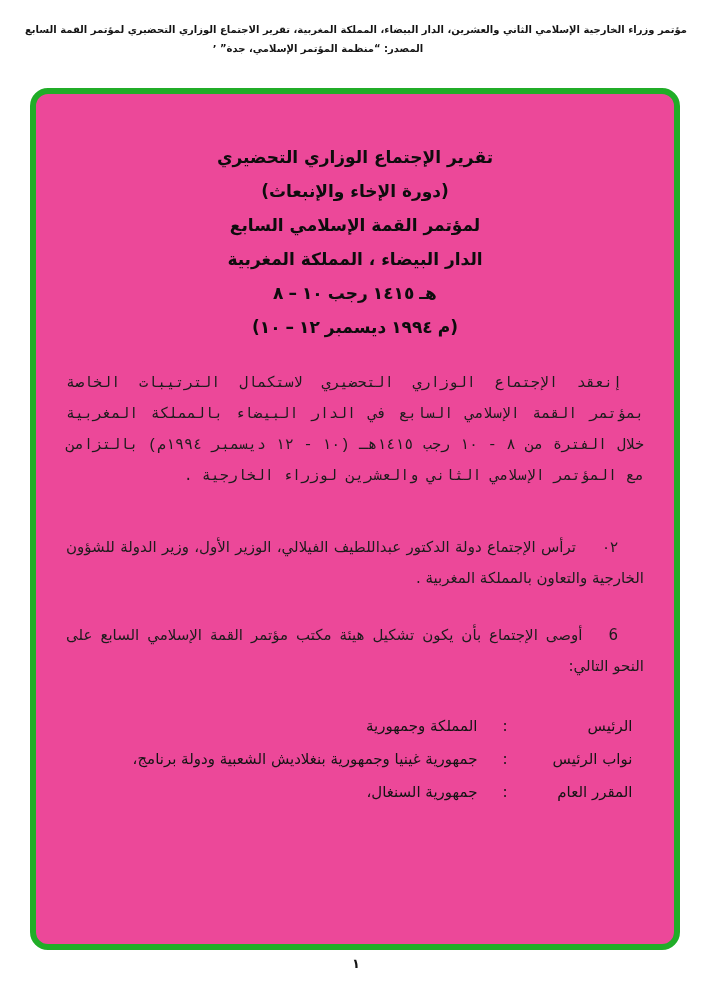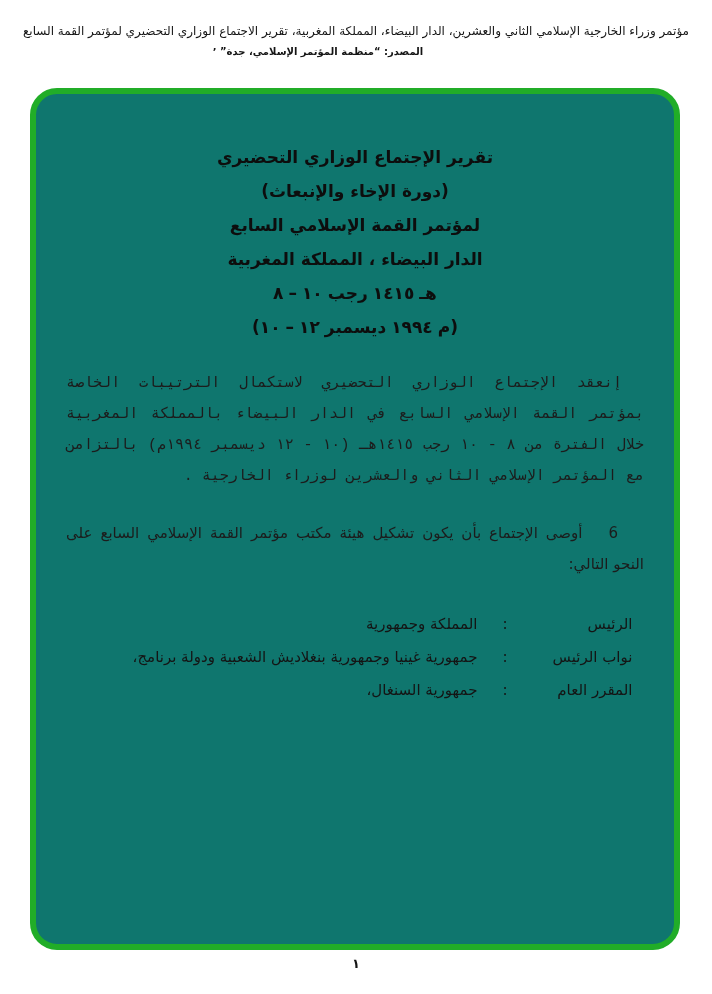--- a/index.html
+++ b/index.html
@@ -2,28 +2,28 @@
 <html lang="ar"><head>
 <meta charset="utf-8">
 <style>
   html,body{margin:0;padding:0;}
   body{
     width:712px;height:994px;position:relative;background:#ffffff;
     font-family:"DejaVu Sans", sans-serif;color:#141414;overflow:hidden;
   }
   
   .page-header{position:absolute;top:24px;left:10px;right:10px;text-align:center;}
-  .hdr1{font-size:12px;font-weight:normal;white-space:nowrap;direction:rtl;}
+  .hdr1{font-size:10px;font-weight:bold;white-space:nowrap;direction:rtl;}
   .hdr2{font-size:10px;font-weight:bold;margin-top:8px;direction:rtl;transform:translateX(-38px);}
 
   
   .frame{
     position:absolute;left:30px;top:88px;width:650px;height:862px;
-    box-sizing:border-box;border:6px solid #21ad28;border-radius:27px;
-    padding:46px 30px 0 30px;overflow:hidden;background:#0f766e;
+    box-sizing:border-box;border:6px solid #21ad28;border-radius:18px;
+    padding:46px 30px 0 30px;overflow:hidden;background:#ec4899;
   }
 
   .title-block{text-align:center;font-weight:bold;font-size:17px;color:#0d0d0d;}
   .title-line{line-height:34px;direction:rtl;}
   .date-row{display:flex;direction:ltr;justify-content:center;align-items:baseline;gap:5px;line-height:34px;}
   .date-row span{direction:ltr;unicode-bidi:isolate;}
 
   .body-par{
     direction:rtl;text-align:justify;font-size:15px;line-height:31px;
     margin:0;color:#1c1c1c;
@@ -76,20 +76,21 @@
       <span>–</span>
       <span>١٢</span>
       <span>ديسمبر</span>
       <span>١٩٩٤</span>
       <span>م)</span>
     </div>
   </div>
 
   <p class="body-par par-1"><span>إنعقد الإجتماع الوزاري التحضيري لاستكمال الترتيبات الخاصة بمؤتمر القمة الإسلامي السابع في الدار البيضاء بالمملكة المغربية خلال الفترة من ٨ - ١٠ رجب ١٤١٥هـ (١٠ - ١٢ ديسمبر ١٩٩٤م) بالتزامن مع المؤتمر الإسلامي الثاني والعشرين لوزراء الخارجية .</span></p>
 
+  <p class="body-par par-2"><span class="pnum">٠٢</span><span>ترأس الإجتماع دولة الدكتور عبداللطيف الفيلالي، الوزير الأول، وزير الدولة للشؤون الخارجية والتعاون بالمملكة المغربية .</span></p>
 
 
   <p class="body-par par-4"><span class="pnum">6</span><span>أوصى الإجتماع بأن يكون تشكيل هيئة مكتب مؤتمر القمة الإسلامي السابع على النحو التالي:</span></p>
 
   <table class="officers">
     <colgroup>
         <col style="width:100px">
         <col style="width:55px">
         <col>
       </colgroup>

